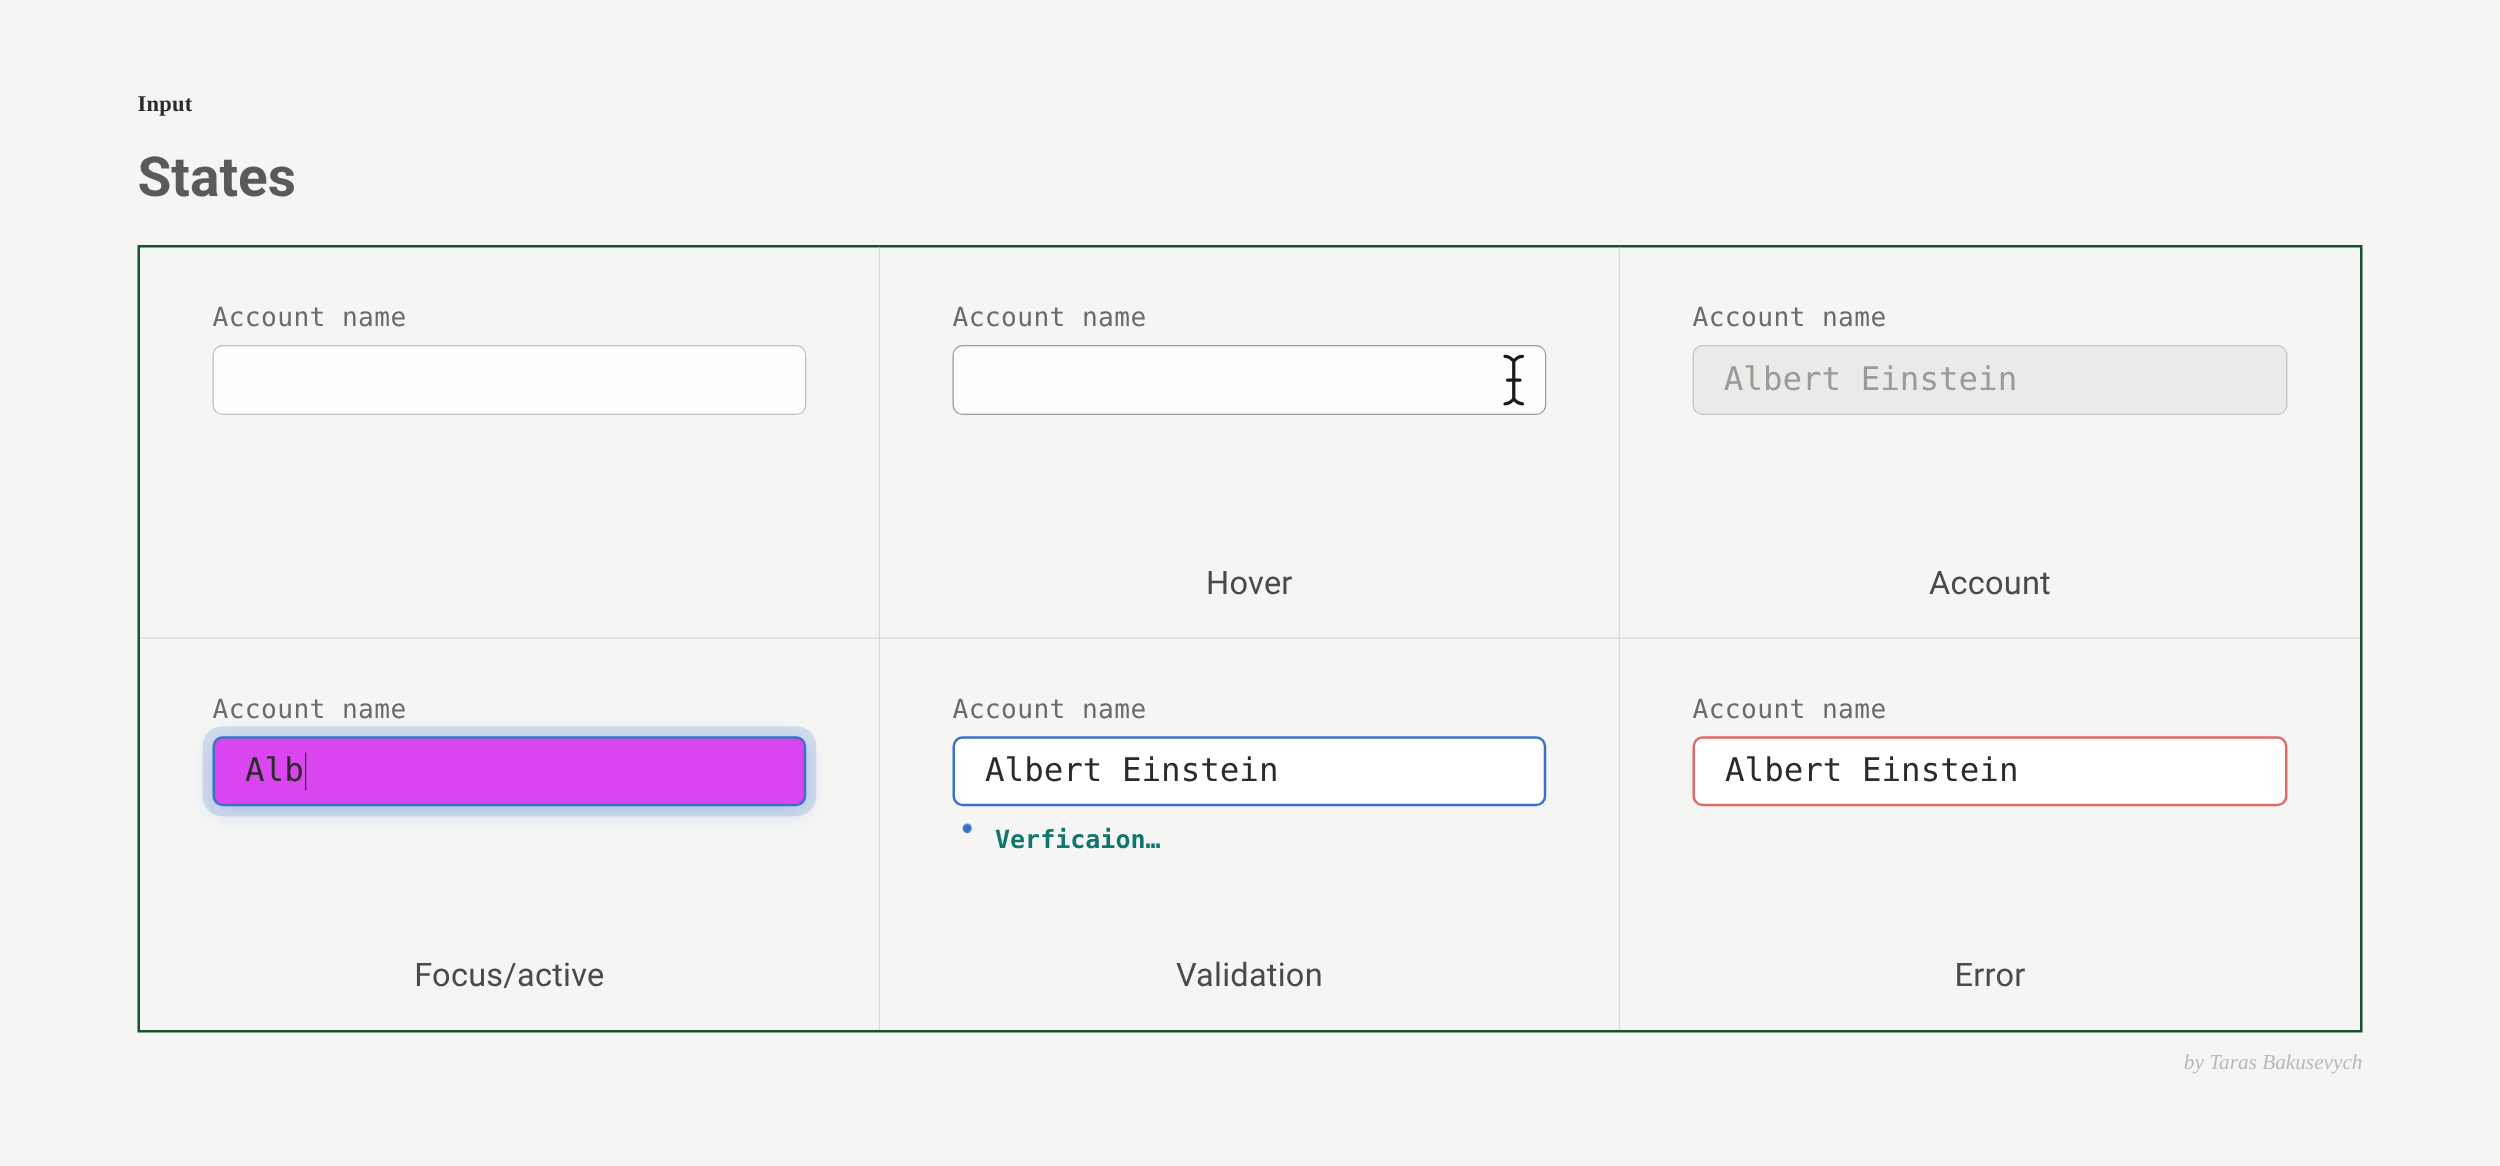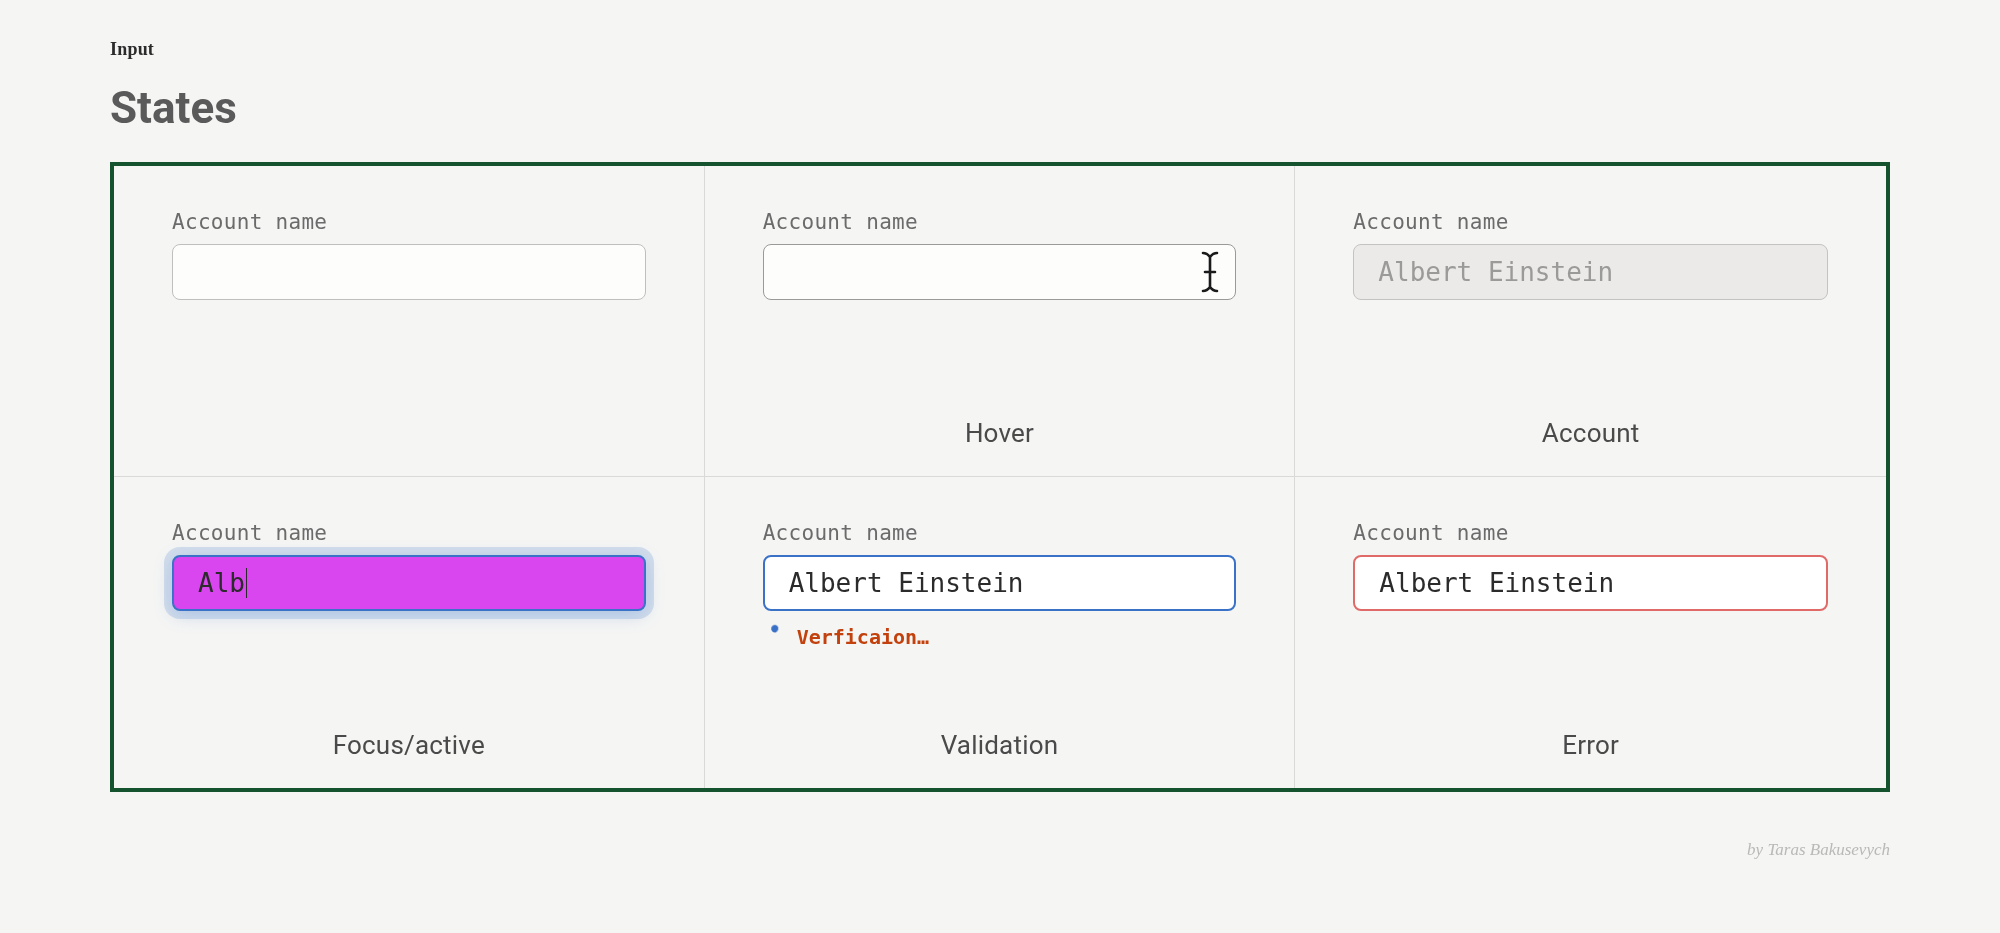--- a/index.html
+++ b/index.html
@@ -4,41 +4,41 @@
 <style>
   * { box-sizing: border-box; margin: 0; padding: 0; }
   html, body { width: 2000px; height: 933px; }
   body {
     background: #f5f5f4;
     font-family: -apple-system, BlinkMacSystemFont, "Segoe UI", Roboto, Helvetica, Arial, sans-serif;
     color: #2b2b2b;
     position: relative;
   }
   .page {
-    padding: 39px 110px 0 110px;
+    padding: 73px 110px 0 110px;
   }
   .eyebrow {
     font-size: 18px;
     font-weight: 700;
     color: #2b2b2b;
     letter-spacing: 0.2px;
     font-family: Georgia, "Times New Roman", serif;
   }
   .title {
     font-size: 44px;
     font-weight: 700;
     color: #5a5a5a;
     margin-top: 22px;
     margin-bottom: 28px;
   }
   .grid {
     display: grid;
     grid-template-columns: repeat(3, 1fr);
     grid-template-rows: repeat(2, 1fr);
-    border: 4px solid #14532d;
+    border: 2px solid #14532d;
     background: #f5f5f4;
     width: 100%;
     height: 630px;
   }
   .cell {
     border-right: 1px solid #d9d9d7;
     border-bottom: 1px solid #d9d9d7;
     padding: 44px 58px 28px 58px;
     display: flex;
     flex-direction: column;
@@ -105,21 +105,21 @@
   }
   .helper {
     display: flex;
     align-items: center;
     gap: 10px;
     margin-top: 14px;
     font-family: ui-monospace, "SFMono-Regular", Menlo, Consolas, monospace;
     font-size: 20px;
     font-weight: 600;
   }
-  .helper.validation { color: #c2410c; }
+  .helper.validation { color: #0f766e; }
   .helper.error { color: #d24a48; }
   .ibeam {
     position: absolute;
     top: 50%;
     right: 14px;
     transform: translateY(-50%);
     pointer-events: none;
   }
   .spinner {
     width: 24px; height: 24px;

